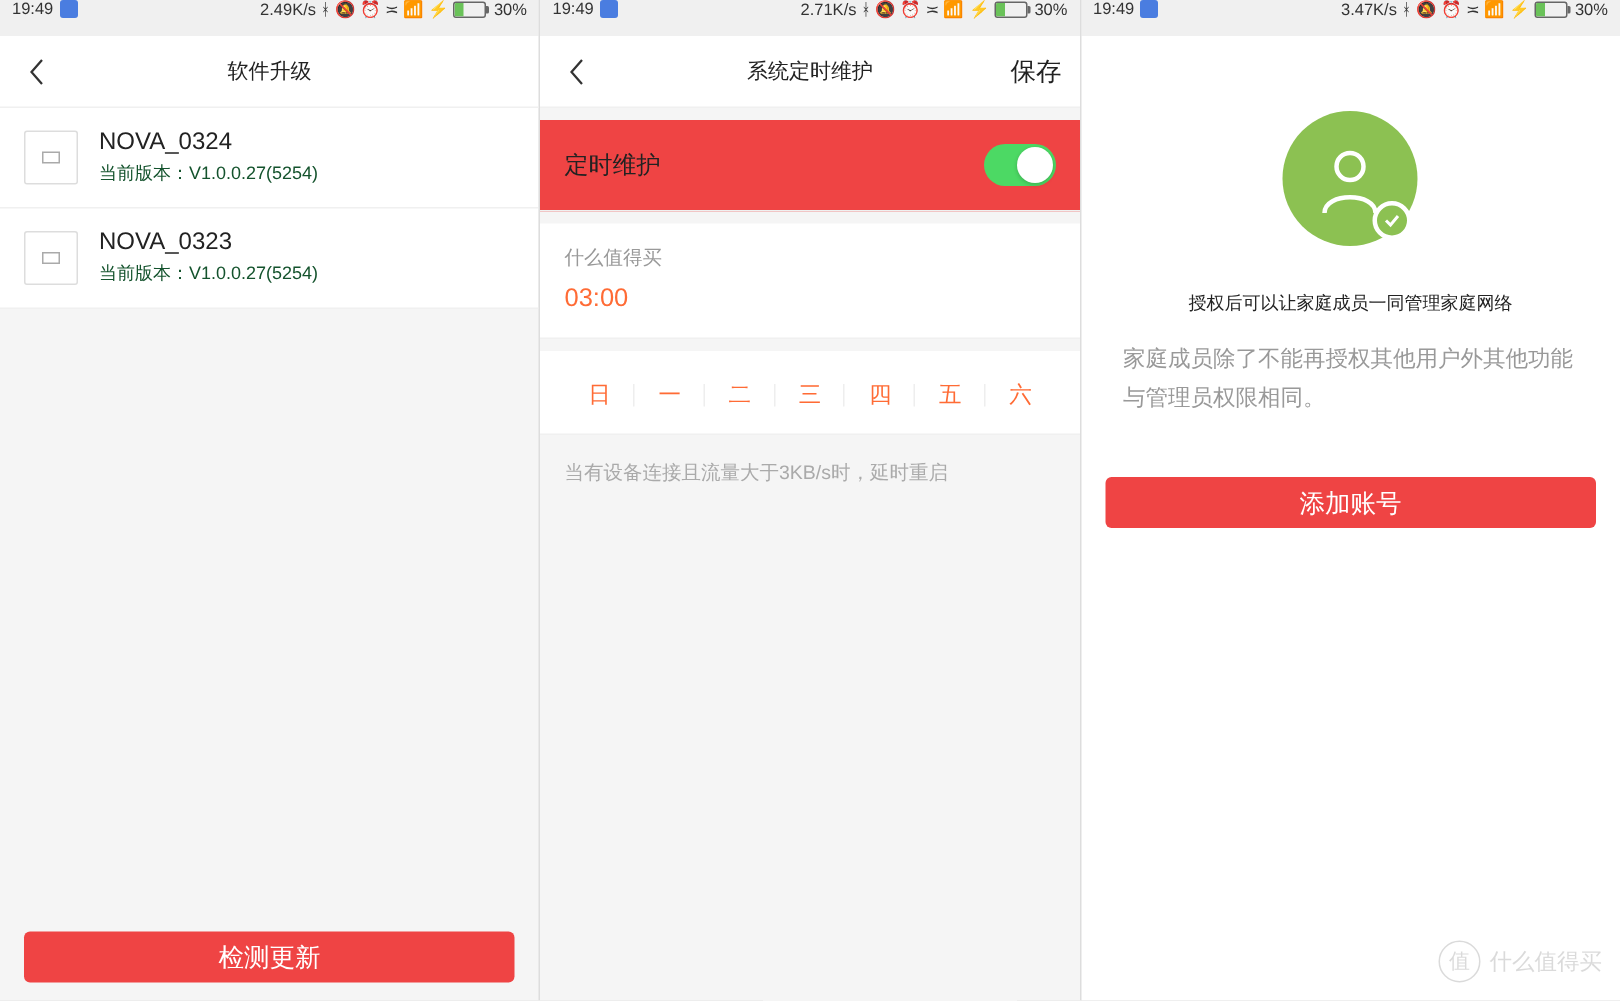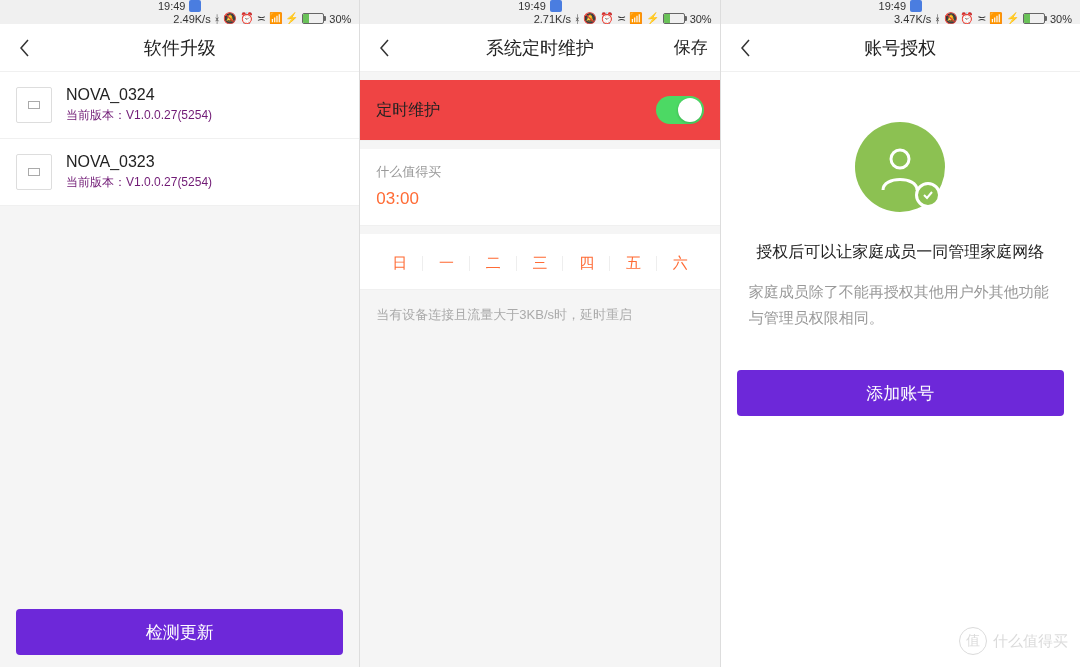--- a/index.html
+++ b/index.html
@@ -1,46 +1,46 @@
 <!DOCTYPE html>
 <html><head>
   <meta charset="utf-8">
   <style>
     * { margin: 0; padding: 0; box-sizing: border-box; }
     body { font-family: -apple-system, "Helvetica Neue", "PingFang SC", "Microsoft YaHei", sans-serif; background: #fff; }
     .container { display: flex; width: 1080px; height: 667px; background: #ddd; gap: 1px; }
     .screen { flex: 1; background: #f5f5f5; display: flex; flex-direction: column; position: relative; overflow: hidden; }
     
-    .status-bar { height: 24px; background: #f0f0f0; display: flex; align-items: center; padding: 0 8px; font-size: 11px; color: #333; flex-direction: column; }
+    .status-bar { height: 24px; background: #f0f0f0; display: flex; align-items: flex-start; padding: 0 8px; font-size: 11px; color: #333; }
     .status-left { display: flex; align-items: center; gap: 4px; }
     .status-right { margin-left: auto; display: flex; align-items: center; gap: 3px; }
     .status-icon-box { width: 12px; height: 12px; background: #4a7de0; border-radius: 2px; }
     .battery { display: inline-flex; align-items: center; }
     .battery-body { width: 22px; height: 11px; border: 1px solid #666; border-radius: 2px; position: relative; overflow: hidden; }
     .battery-fill { position: absolute; left: 0; top: 0; bottom: 0; width: 30%; background: #6ac259; }
     .battery-tip { width: 2px; height: 5px; background: #666; border-radius: 0 1px 1px 0; }
     
     .header { height: 48px; background: #fff; display: flex; align-items: center; padding: 0 12px; border-bottom: 1px solid #f0f0f0; position: relative; }
     .back-btn { width: 24px; height: 24px; display: flex; align-items: center; justify-content: center; }
     .back-btn svg { width: 12px; height: 20px; }
-    .header-title { position: absolute; left: 50%; transform: translateX(-50%); font-size: 18px; color: #222; font-weight: 400; }
+    .header-title { position: absolute; left: 50%; transform: translateX(-50%); font-size: 14px; color: #222; font-weight: 400; }
     .header-action { margin-left: auto; font-size: 17px; color: #222; font-weight: 500; }
     
     .content { flex: 1; overflow-y: auto; }
     
     .list { background: #fff; }
     .list-item { display: flex; align-items: center; padding: 14px 16px; border-bottom: 1px solid #f0f0f0; }
     .device-icon { width: 36px; height: 36px; border: 1px solid #ddd; border-radius: 2px; margin-right: 14px; display: flex; align-items: center; justify-content: center; flex-shrink: 0; }
     .device-icon::after { content: ""; width: 10px; height: 6px; border: 0.5px solid #aaa; }
     .list-item-text { flex: 1; }
     .list-item-title { font-size: 16px; color: #222; margin-bottom: 3px; }
-    .list-item-sub { font-size: 12px; color: #701a75; }
+    .list-item-sub { font-size: 12px; color: #14532d; }
     
     .bottom-btn-wrap { padding: 12px 16px; }
-    .btn-primary { background: #6d28d9; color: #fff; font-size: 17px; height: 46px; border-radius: 4px; display: flex; align-items: center; justify-content: center; border: none; width: 100%; }
+    .btn-primary { background: #ef4444; color: #fff; font-size: 17px; height: 34px; border-radius: 4px; display: flex; align-items: center; justify-content: center; border: none; width: 100%; }
     
     .screen2-list { margin-top: 8px; }
     .row { background: #ef4444; padding: 16px; display: flex; align-items: center; border-bottom: 1px solid #f0f0f0; }
     .row-label { font-size: 16px; color: #222; }
     .row-spacer { flex: 1; }
     .toggle { width: 48px; height: 28px; background: #4cd964; border-radius: 14px; position: relative; }
     .toggle::after { content: ""; position: absolute; right: 2px; top: 2px; width: 24px; height: 24px; background: #fff; border-radius: 12px; box-shadow: 0 1px 3px rgba(0,0,0,.2); }
     
     .section { background: #fff; margin-top: 8px; padding: 14px 16px 16px; border-bottom: 1px solid #f0f0f0; }
     .section-label { font-size: 13px; color: #999; margin-bottom: 8px; }
@@ -51,21 +51,21 @@
     .weekday:not(:last-child)::after { content: ""; position: absolute; right: 0; top: 2px; bottom: 2px; width: 1px; background: #eee; }
     
     .note { padding: 16px; font-size: 13px; color: #aaa; }
     
     .screen3-body { background: #fff; flex: 1; display: flex; flex-direction: column; }
     .auth-icon-wrap { display: flex; justify-content: center; padding: 50px 0 30px; }
     .auth-icon { width: 90px; height: 90px; background: #8cc152; border-radius: 50%; position: relative; display: flex; align-items: center; justify-content: center; }
     .auth-icon svg { width: 50px; height: 50px; }
     .auth-badge { position: absolute; bottom: 4px; right: 4px; width: 26px; height: 26px; background: #8cc152; border: 3px solid #fff; border-radius: 50%; display: flex; align-items: center; justify-content: center; }
     .auth-badge svg { width: 12px; height: 12px; }
-    .auth-text1 { text-align: center; font-size: 16px; color: #222; padding: 0 20px; margin-bottom: 16px; }
+    .auth-text1 { text-align: center; font-size: 12px; color: #222; padding: 0 20px; margin-bottom: 16px; }
     .auth-text2 { font-size: 15px; color: #999; padding: 0 28px; line-height: 1.7; margin-bottom: 28px; }
     
     .watermark { position: absolute; bottom: 12px; right: 12px; opacity: 0.3; display: flex; align-items: center; gap: 6px; color: #888; font-size: 15px; }
     .watermark-circle { width: 28px; height: 28px; border: 1.5px solid #888; border-radius: 50%; display: flex; align-items: center; justify-content: center; font-size: 14px; }
     .status-glyph { font-size: 11px; }
   </style>
 </head>
 <body>
 
 <div class="container">
@@ -199,28 +199,20 @@
         <span class="status-glyph">⚡</span>
         <div class="battery">
             <div class="battery-body">
               <div class="battery-fill"></div>
             </div>
             <div class="battery-tip"></div>
           </div>
         <span>30%</span>
       </div>
     </div>
-    <div class="header">
-      <div class="back-btn">
-        <svg viewBox="0 0 12 20">
-            <path d="M10 2 L3 10 L10 18" stroke="#333" stroke-width="1.5" fill="none"></path>
-          </svg>
-      </div>
-      <div class="header-title">账号授权</div>
-    </div>
     <div class="screen3-body">
       <div class="auth-icon-wrap">
         <div class="auth-icon">
           <svg viewBox="0 0 50 50">
               <circle cx="25" cy="17" r="9" fill="none" stroke="#fff" stroke-width="3"></circle>
               <path d="M8 48 C8 34 42 34 42 48" fill="none" stroke="#fff" stroke-width="3"></path>
             </svg>
           <div class="auth-badge">
             <svg viewBox="0 0 12 12">
                 <path d="M2 6 L5 9 L10 3" stroke="#fff" stroke-width="2" fill="none"></path>

